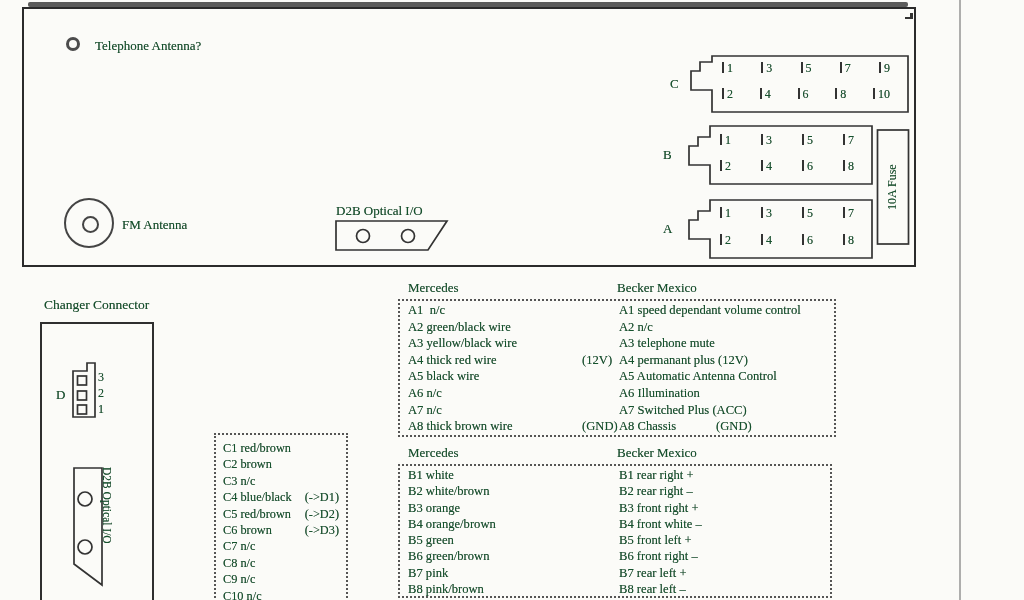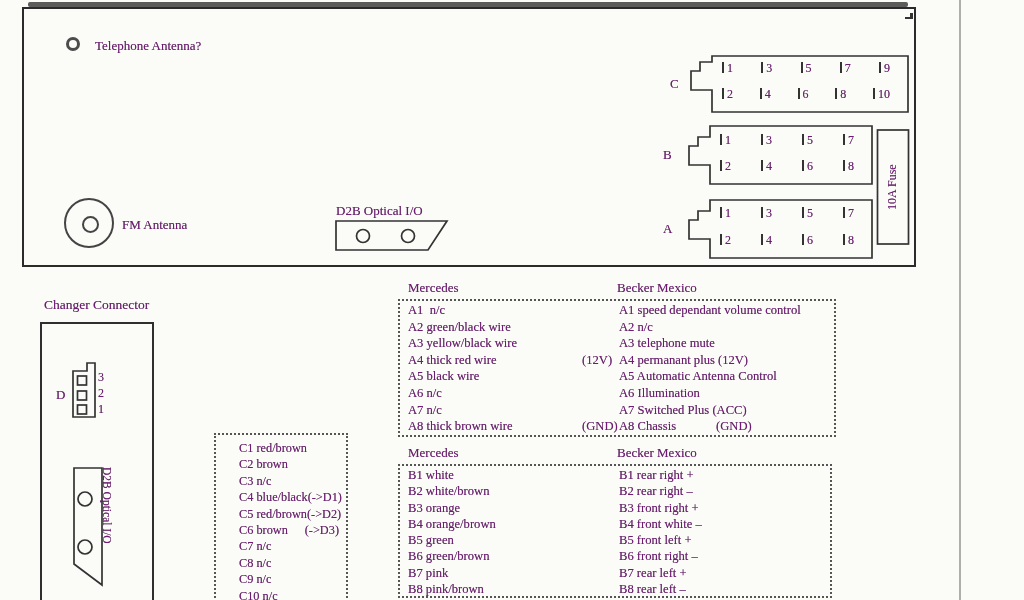--- a/index.html
+++ b/index.html
@@ -1,18 +1,18 @@
 <!DOCTYPE html>
 <html><head>
 <meta charset="utf-8">
 <style>
   * { margin:0; padding:0; box-sizing:border-box; }
   body { background:#d9d9d9; font-family:"Liberation Serif","DejaVu Serif",serif; }
   .stage { position:relative; width:1024px; height:600px; background:#fbfbf8;
-           overflow:hidden; color:#701a75; text-shadow:0 0 .5px rgba(20,20,20,.5); }
+           overflow:hidden; color:#14532d; text-shadow:0 0 .5px rgba(20,20,20,.5); }
   .abs { position:absolute; }
   .lbl { font-size:13px; white-space:pre; }
 
   
   .top-streak { left:28px; top:2px; width:880px; height:5px; background:#3f3f3f; opacity:.85; border-radius:2px; }
   .page-edge { left:959px; top:0; width:2px; height:600px; background:#8d8d8d; opacity:.7; }
   .corner-mark { left:905px; top:13px; width:8px; height:6px; border-right:3px solid #333; border-bottom:2px solid #333; }
 
   
   .main-box { left:22px; top:7px; width:894px; height:260px; border:2px solid #2b2b2b; }
@@ -33,21 +33,21 @@
 
   
   .changer-box { left:40px; top:322px; width:114px; height:300px; border:2px solid #2f2f2f; border-bottom:0; }
   .d-pins { left:98px; top:370px; height:47px; display:flex; flex-direction:column; justify-content:space-between; font-size:12px; }
   .d2b-vert { left:101px; top:467px; height:125px; writing-mode:vertical-rl; font-size:11.5px; }
 
   .map-box { left:167px; top:324px; width:127px; height:64px; border:2px dotted #555; padding:3px 6px; }
   .map-box div { font-size:13px; line-height:18.5px; white-space:pre; }
 
   .clist { left:214px; top:433px; width:134px; height:200px; border:2px dotted #555; border-bottom:0; padding:6px 7px 0 7px; }
-  .crow { display:flex; justify-content:space-between; height:16.4px; font-size:12.3px; white-space:pre;margin-left:16px; }
+  .crow { display:flex; justify-content:space-between; height:16.4px; font-size:12.3px; white-space:pre; }
 
   
   .ptable { width:438px; }
   .thead { position:absolute; top:0; font-size:13px; white-space:pre; }
   .tbox { position:absolute; left:0; top:19px; width:100%; border:2px dotted #555; padding-top:2px; }
   .trow { position:relative; height:16.6px; font-size:12.6px; white-space:pre; }
   .trow span { position:absolute; top:0; }
   .cm  { left:8px; }
   .cmn { left:148px;margin-left:34px; }
   .cb  { left:219px; }

